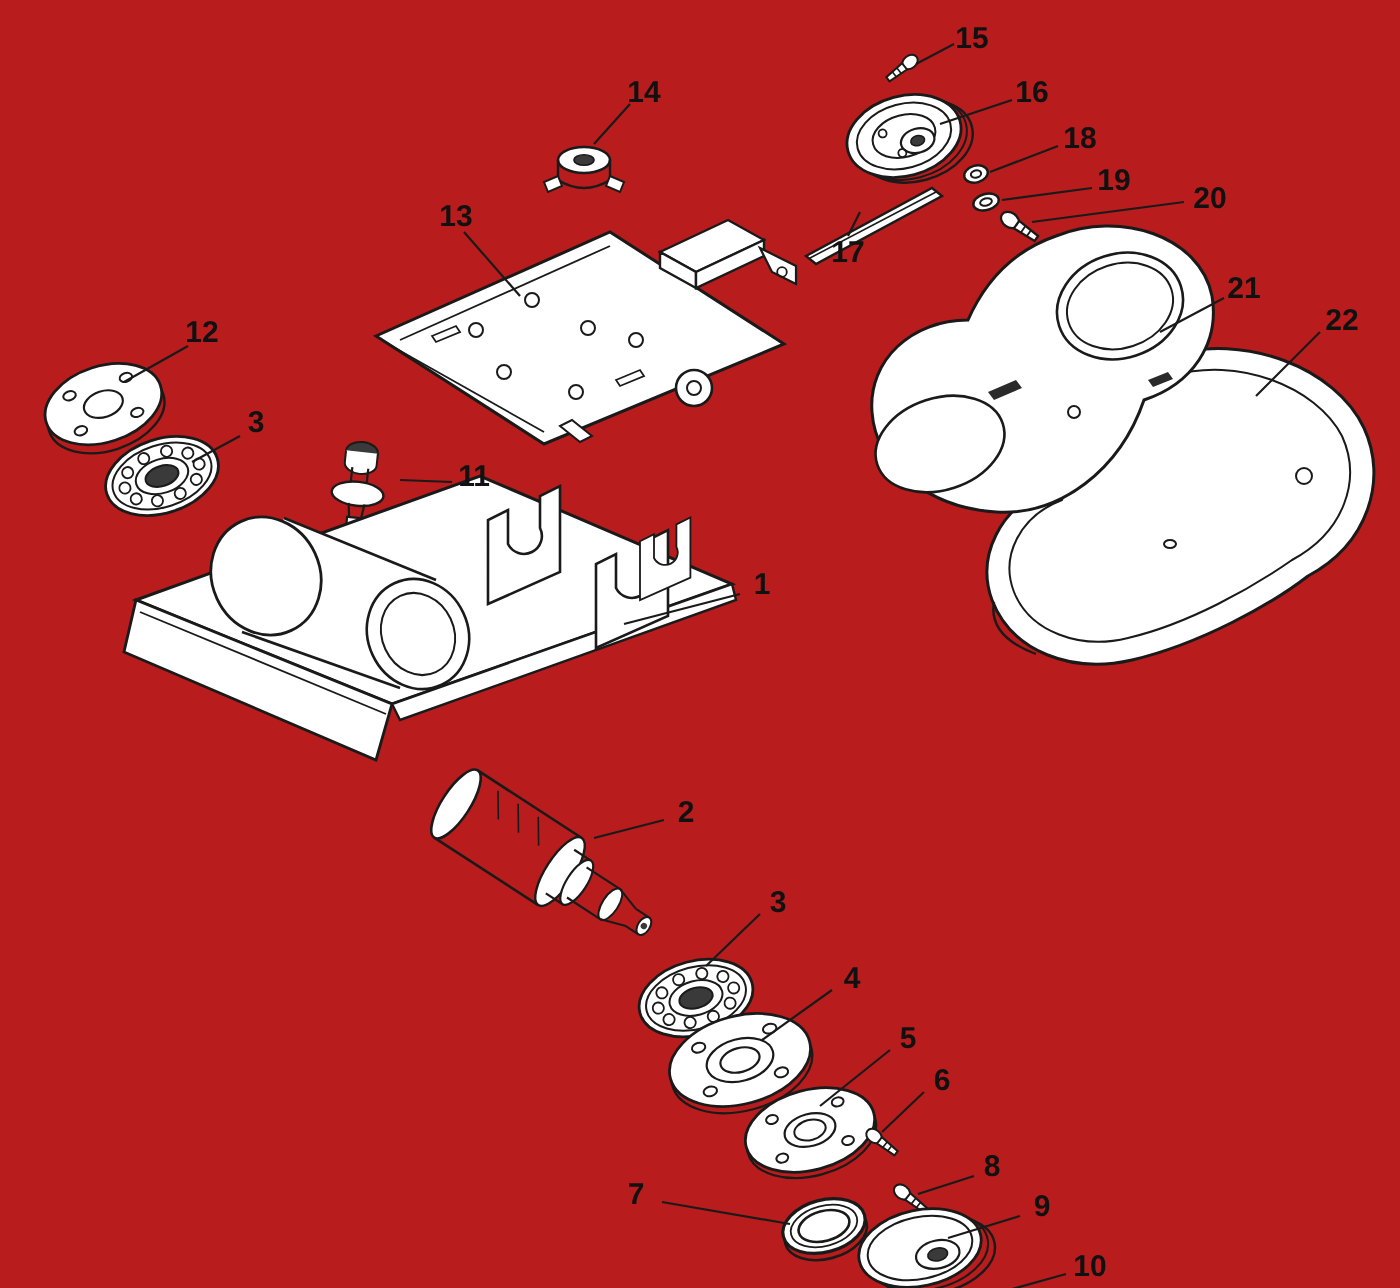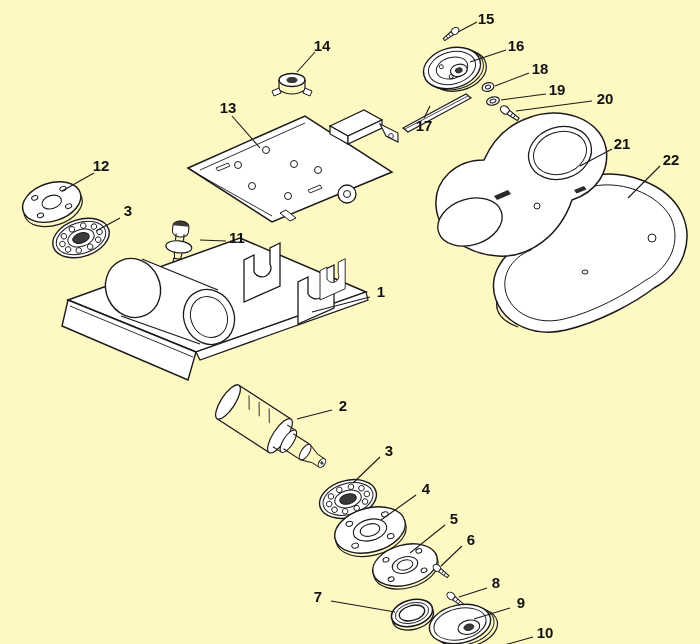--- a/index.html
+++ b/index.html
@@ -1,16 +1,16 @@
 <!DOCTYPE html>
 <html><head>
 <meta charset="utf-8">
 <style>
   html,body{margin:0;padding:0;background:#fff;}
-  #stage{position:relative;width:700px;height:644px;background:#fef9c3;overflow:hidden;
+  #stage{position:relative;width:700px;height:644px;background:#b91c1c;overflow:hidden;
          font-family:"Liberation Sans",sans-serif;}
   text.callout{font-family:"Liberation Sans",sans-serif;font-size:15px;font-weight:bold;fill:#111;}
 </style>
 </head>
 <body>
 
 <div id="stage">
 <svg width="700" height="644" viewBox="0 0 700 644">
 
   <defs>

